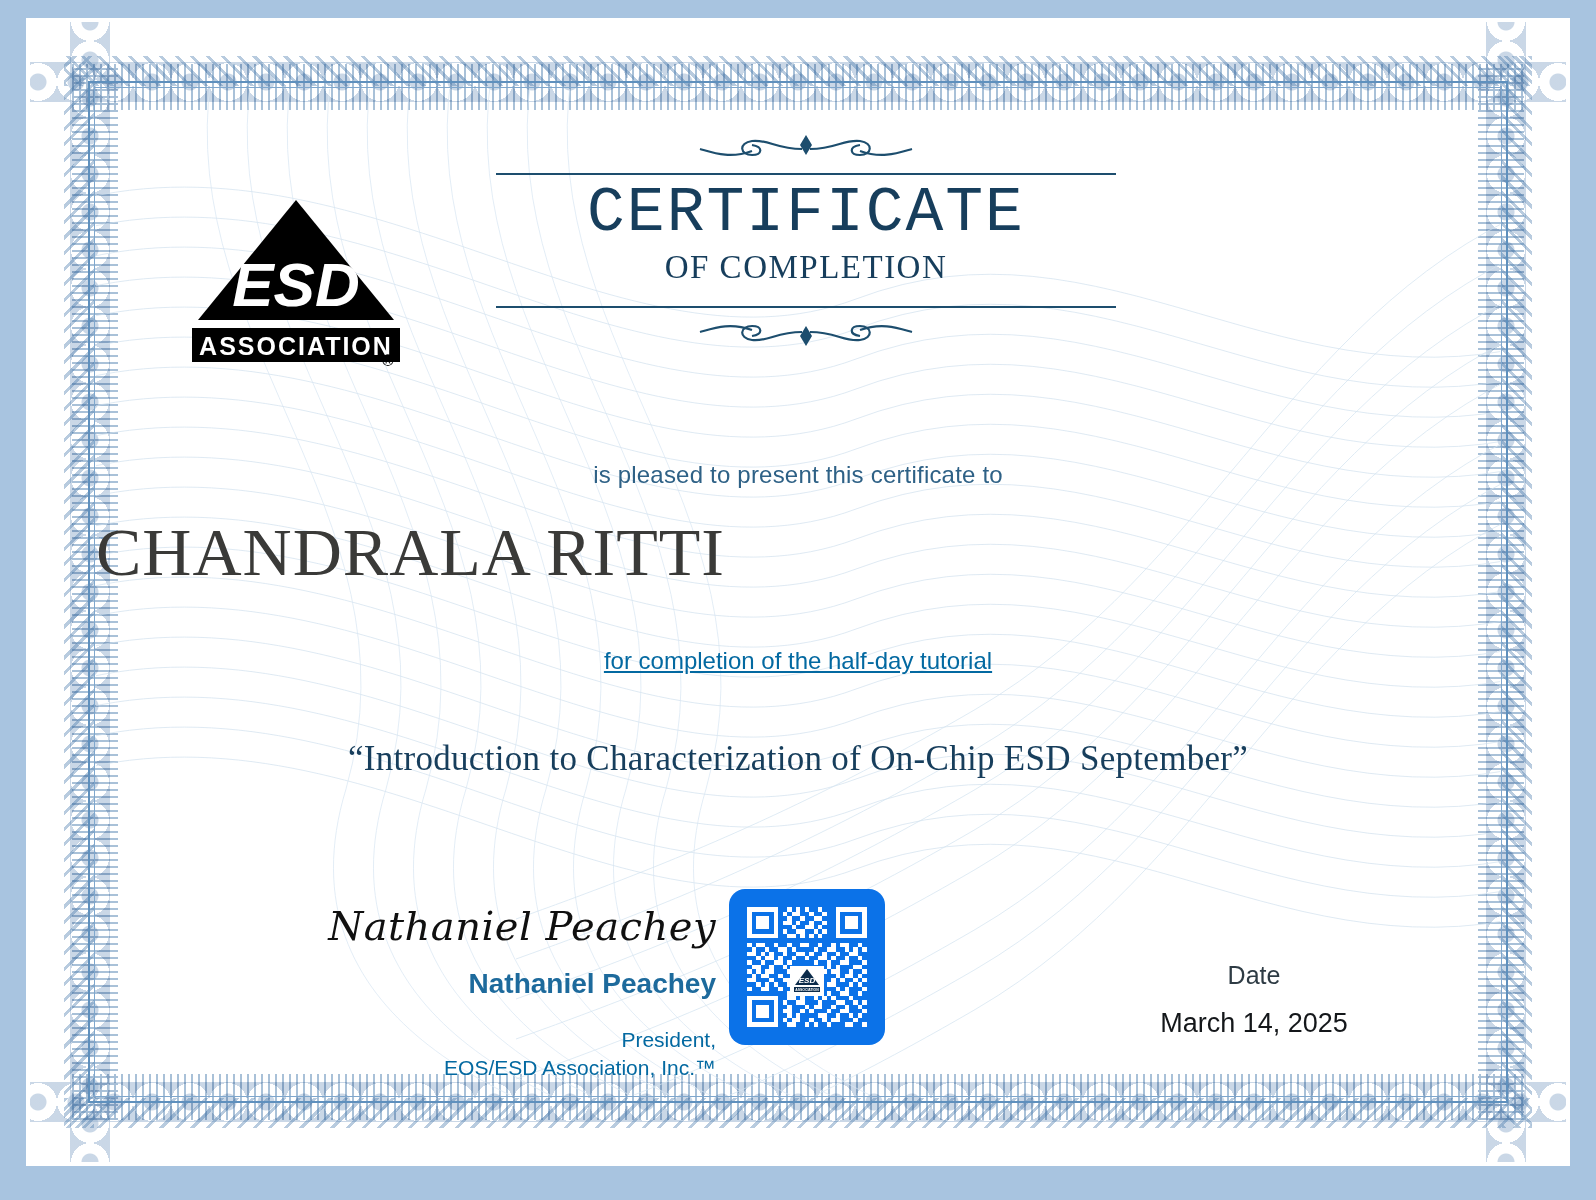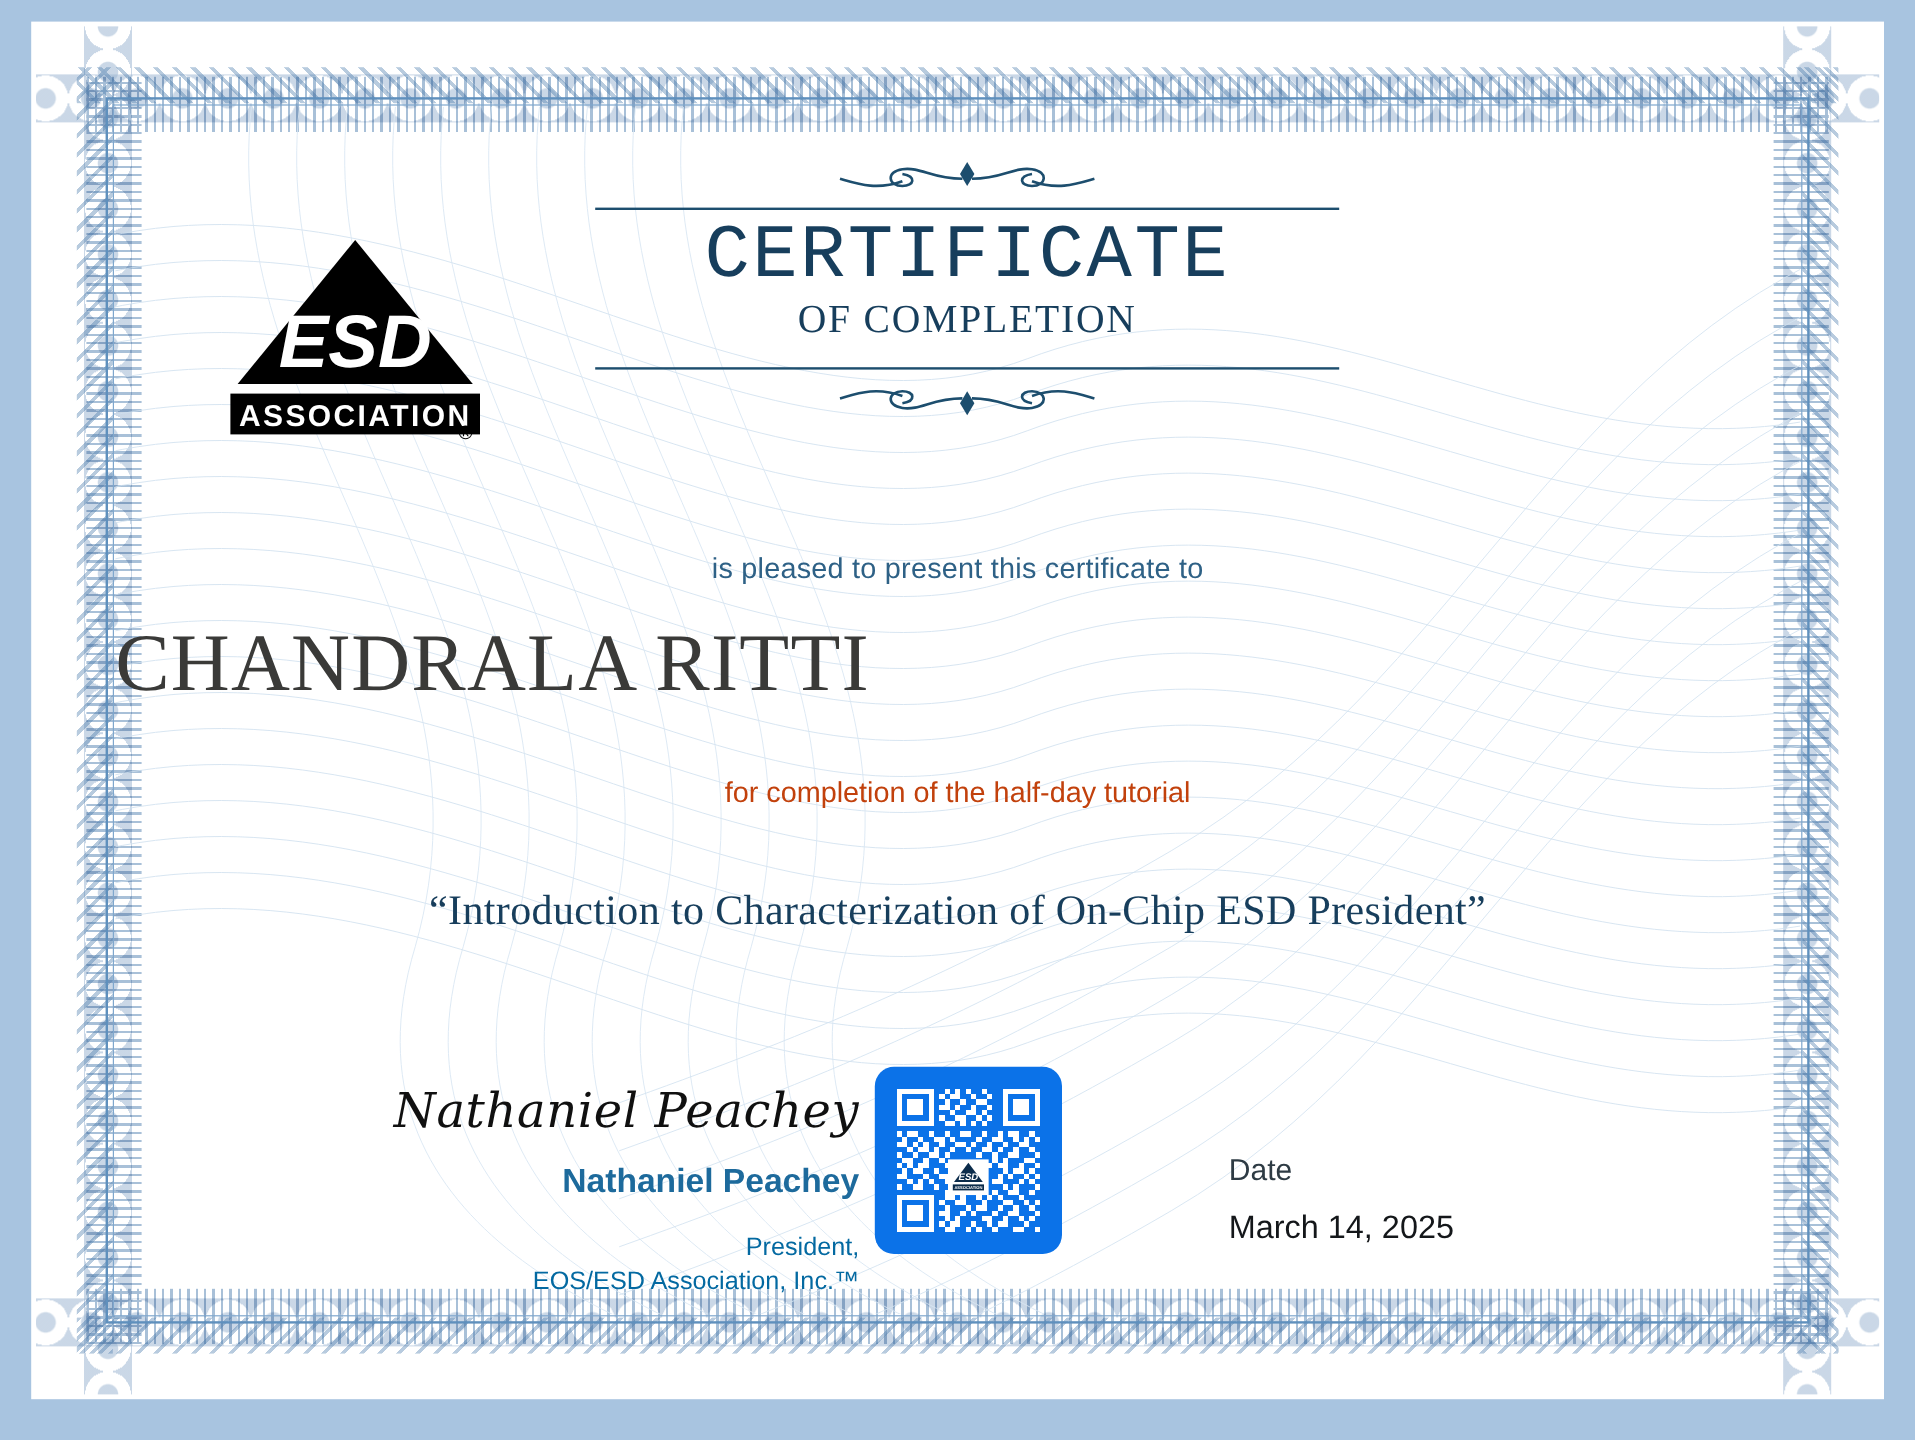--- a/index.html
+++ b/index.html
@@ -202,21 +202,22 @@
     color: #3a3a38;
     letter-spacing: 1px;
     line-height: 1.12;
   }
   .reason-line {
     position: absolute;
     top: 558px;
     left: 0; right: 0;
     text-align: center;
     font-size: 24px;
-    color: #c2410c;
+    color: #0369a1;
+    text-decoration: underline;
   }
   .course-title {
     position: absolute;
     top: 645px;
     left: 90px; right: 90px;
     text-align: center;
     font-family: "Liberation Serif", serif;
     font-size: 35px;
     color: #173e5c;
     line-height: 1.42;
@@ -269,24 +270,24 @@
     left: 50%;
     top: 50%;
     transform: translate(-50%, -50%);
     width: 34px;
     height: 30px;
   }
 
   
   .date-block {
     position: absolute;
-    right: 56px;
+    right: 36px;
     top: 872px;
     width: 420px;
-    text-align: left;
+    text-align: center;
   }
   .date-label {
     font-size: 25px;
     color: #2e3b44;
   }
   .date-value {
     font-size: 27px;
     color: #14171a;
     margin-top: 18px;
   }
@@ -389,21 +390,21 @@
               <path d="M96,18 C74,10 58,16 44,20"></path>
               <path d="M204,18 C226,10 242,16 256,20"></path>
             </g>
           </svg>
         </div>
       </div>
 
       <div class="present-line">is pleased to present this certificate to</div>
       <div class="recipient">CHANDRALA RITTI</div>
       <div class="reason-line">for completion of the half-day tutorial</div>
-      <div class="course-title">“Introduction to Characterization of On-Chip ESD President”</div>
+      <div class="course-title">“Introduction to Characterization of On-Chip ESD September”</div>
 
       <div class="sig-block">
         <div class="sig-script">Nathaniel Peachey</div>
         <div class="sig-name">Nathaniel Peachey</div>
         <div class="sig-role">
           <div>President,</div>
           <div>EOS/ESD Association, Inc.™</div>
         </div>
       </div>
 

